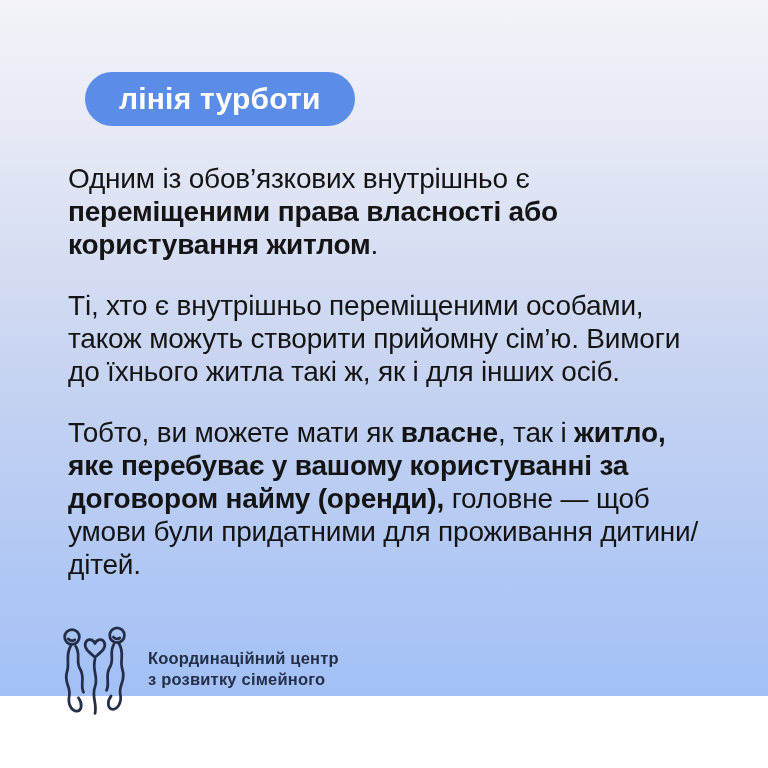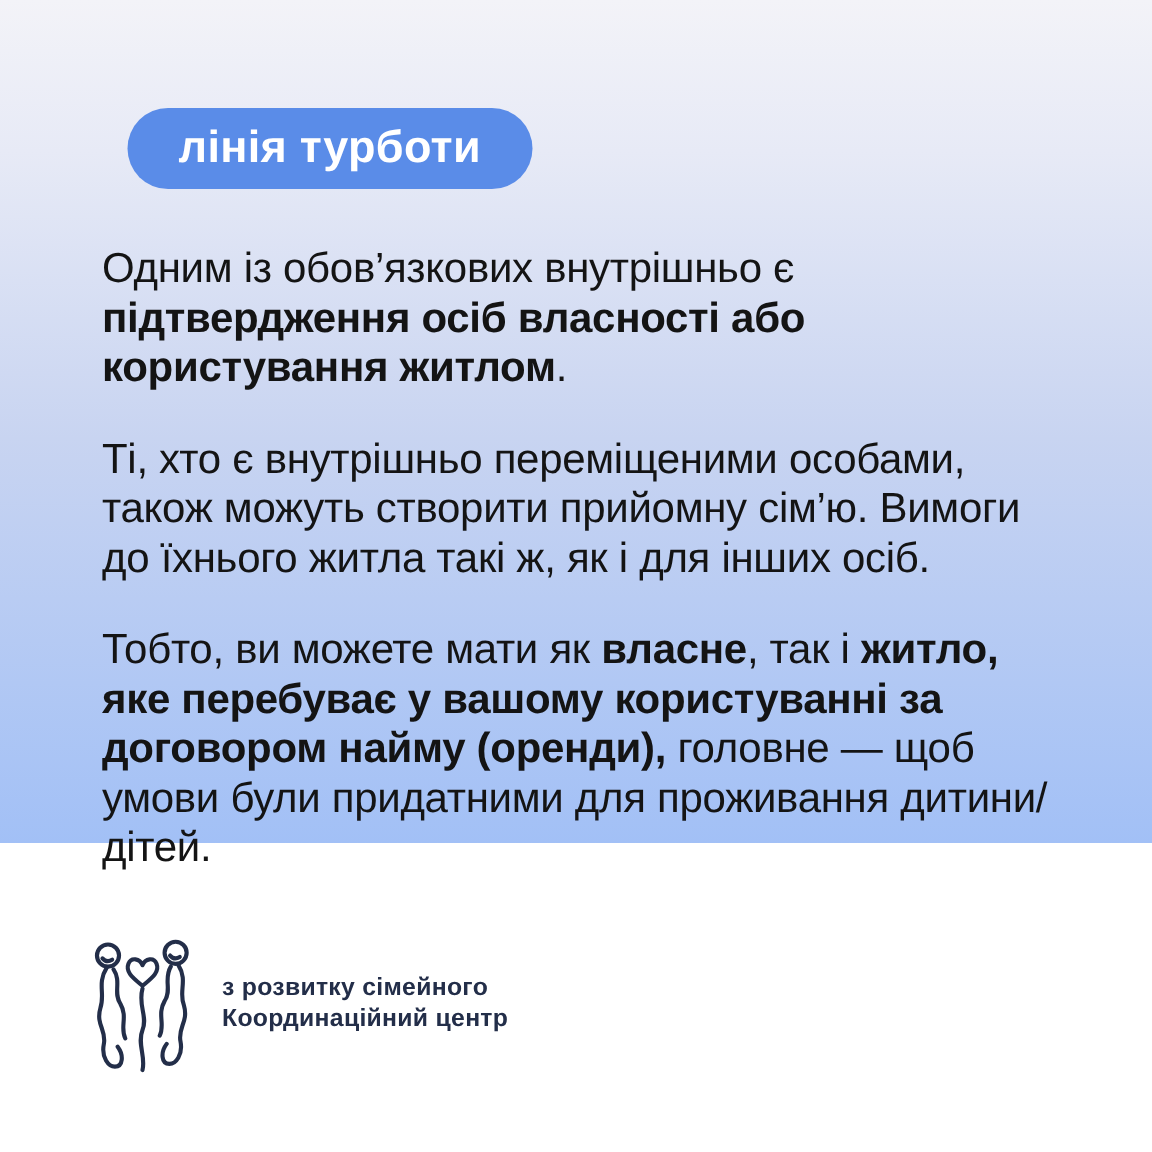--- a/index.html
+++ b/index.html
@@ -14,21 +14,21 @@
   }
   * { margin: 0; padding: 0; box-sizing: border-box; }
   html, body { width: 768px; height: 768px; }
   body {
     font-family: "Liberation Sans", "DejaVu Sans", sans-serif;
     overflow: hidden;
   }
   .card {
     position: relative;
     width: 768px;
-    height: 562px;
+    height: 696px;
     background: linear-gradient(180deg,
       var(--background-top) 0%,
       var(--background-upper) 18%,
       var(--background-mid) 52%,
       var(--background-bottom) 100%);
   }
   .header-row {
     position: absolute;
     top: 72px;
     left: 85px;
@@ -101,21 +101,21 @@
 
 <div class="card">
 
   <div class="header-row">
     <div class="pill">
       <span>лінія турботи</span>
     </div>
   </div>
 
   <div class="body-text">
-    <p><span>Одним із обов’язкових внутрішньо є </span><span class="b">підтвердження осіб власності або користування житлом</span><span>.</span></p>
+    <p><span>Одним із обов’язкових внутрішньо є </span><span class="b">переміщеними права власності або користування житлом</span><span>.</span></p>
     <p><span>Ті, хто є внутрішньо переміщеними особами, також можуть створити прийомну сім’ю. Вимоги до їхнього житла такі ж, як і для інших осіб.</span></p>
     <p><span>Тобто, ви можете мати як </span><span class="b">власне</span><span>, так і </span><span class="b">житло, яке перебуває у вашому користуванні за договором найму (оренди),</span><span> головне — щоб умови були придатними для проживання дитини/дітей.</span></p>
   </div>
 
   <div class="footer">
     <svg class="logo-icon" viewBox="0 0 80 100" aria-hidden="true">
 
       <circle cx="15" cy="12" r="8"></circle>
       <path d="M11 14 q3 3.5 7 1"></path>
 
@@ -128,18 +128,18 @@
 
       <path d="M19 22 C25 31 18.5 39 24 47 C29.5 56.5 23.5 64 27.5 72"></path>
 
       <path d="M66 19 C73 30 66 38 70 48 C73.5 60 65.5 64 67.5 74 C69.5 84 64 90.5 59.5 90.5 C53.5 90.5 53 82 57.5 76"></path>
 
       <path d="M60.5 20 C55 29 61.5 37 56 45 C50.5 54.5 56.5 62 52.5 70"></path>
 
       <path d="M40 36 C36.5 48 44 56 40 66 C36 76 42.5 85 40 95"></path>
     </svg>
     <div class="org-text">
+      <div>Координаційний центр</div>
       <div>з розвитку сімейного</div>
-      <div>Координаційний центр</div>
     </div>
   </div>
 
 </div>
 
 </body></html>

